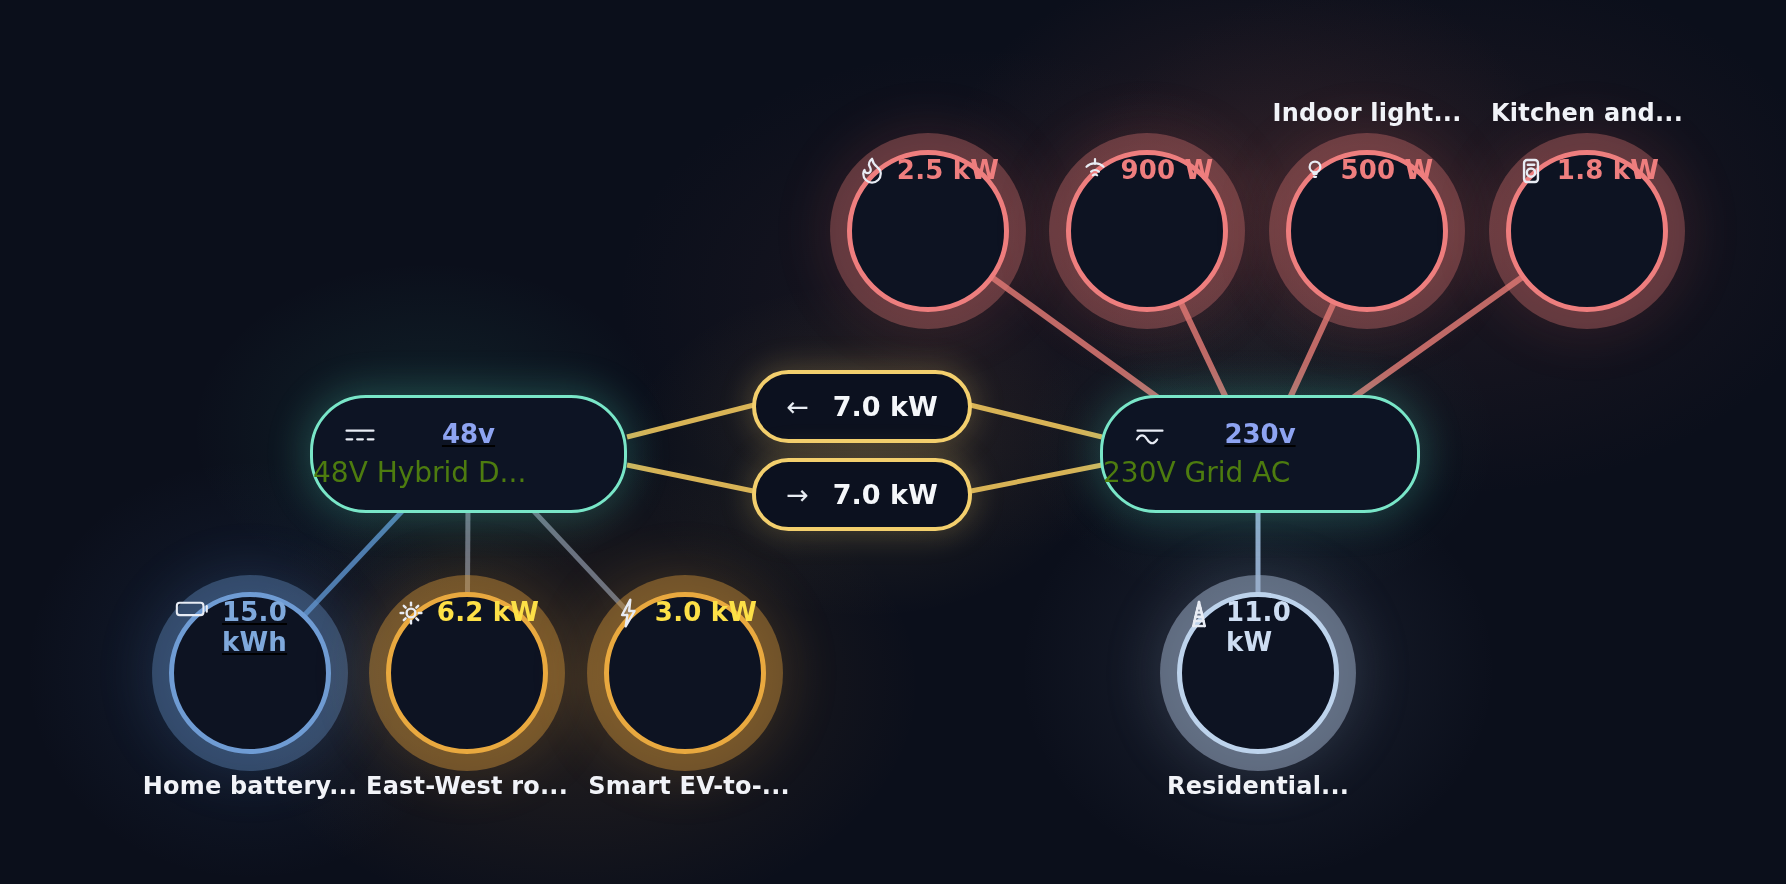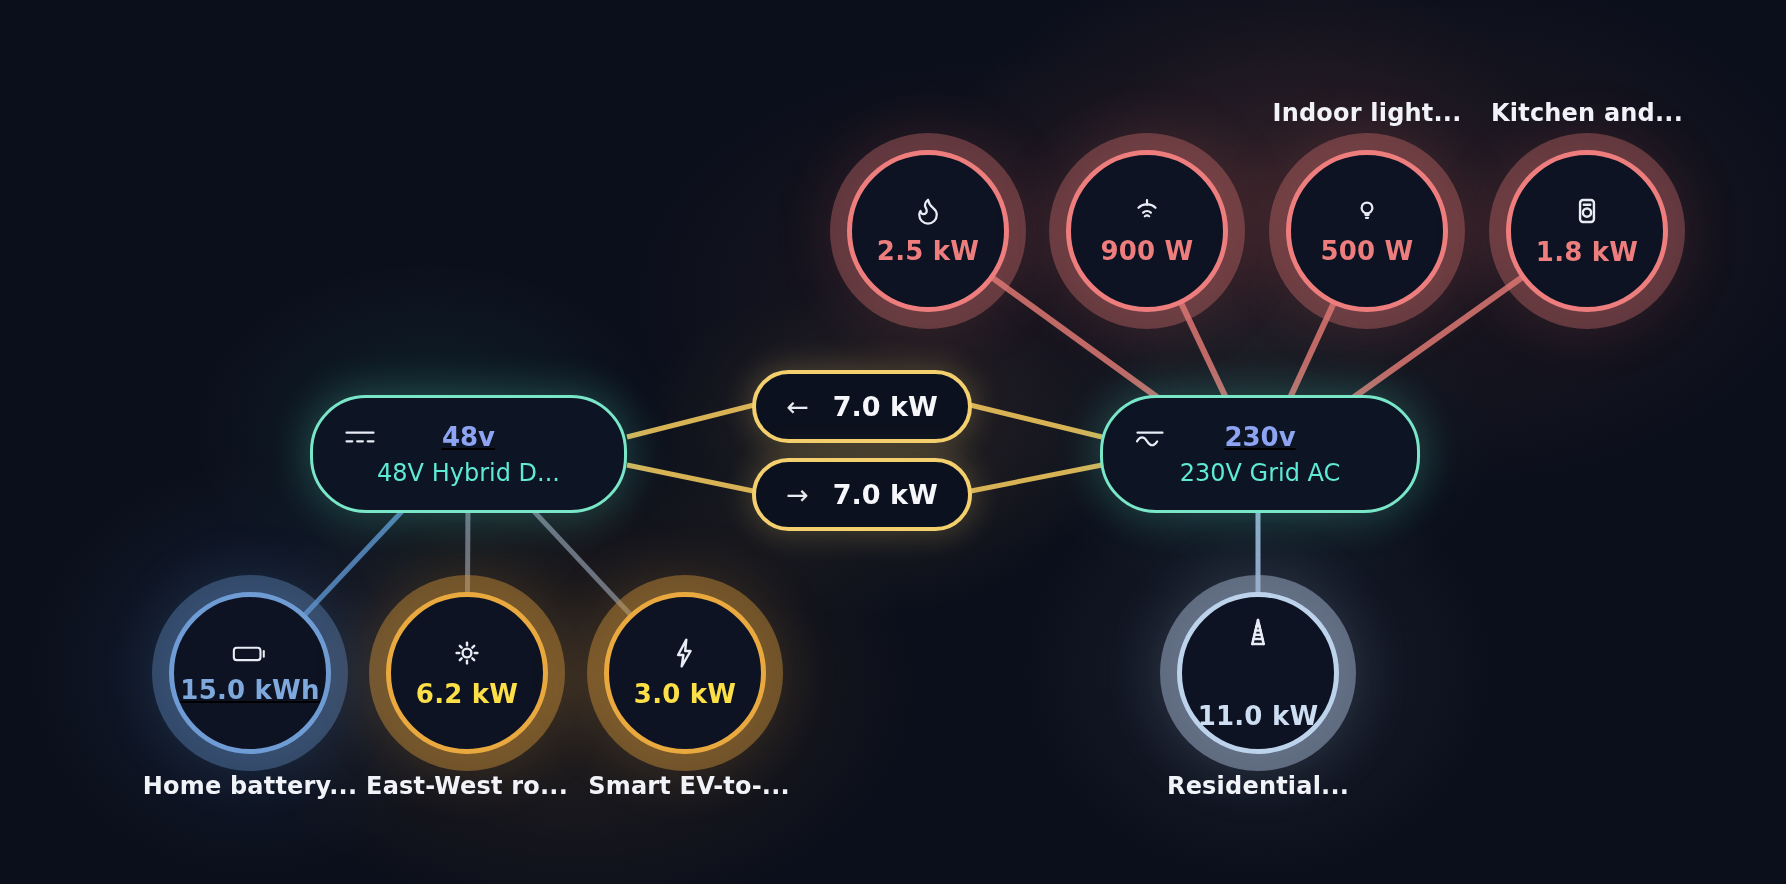--- a/index.html
+++ b/index.html
@@ -18,42 +18,42 @@
       radial-gradient(340px 300px at 1258px 670px, rgba(140,160,190,.12), transparent 70%),
       #0b0f1b;
   }
   .wires{position:absolute;left:0;top:0;z-index:1;}
   .nlabel{
     position:absolute;z-index:4;width:280px;text-align:center;
     color:#f1f3f8;font-size:24px;font-weight:700;letter-spacing:.2px;
   }
   .circle{
     position:absolute;z-index:3;width:152px;height:152px;border-radius:50%;
-    background:#0d1322;display:flex;flex-direction:column;align-items:center;
+    background:#0d1322;display:flex;flex-direction:row;align-items:flex-start;
     justify-content:center;gap:10px;box-sizing:content-box;
   }
   .circle .icon{line-height:0;}
   .circle .value{font-weight:700;font-size:26px;letter-spacing:.2px;}
   .circle.red{border:5px solid #ee7e7e;box-shadow:0 0 0 17px rgba(222,120,116,.34),0 0 55px 20px rgba(200,90,85,.16);}
   .circle.red .value{color:#ee7e7e;}
   .circle.blue{border:5px solid #6f9cd4;box-shadow:0 0 0 17px rgba(105,150,205,.36),0 0 55px 20px rgba(90,135,200,.16);text-decoration:underline;}
   .circle.blue .value{color:#7fa9dc;}
   .circle.orange{border:5px solid #e9a93f;box-shadow:0 0 0 17px rgba(205,145,55,.45),0 0 55px 20px rgba(210,150,60,.18);}
   .circle.orange .value{color:#fde047;}
   .circle.steel{border:5px solid #bdd3ec;box-shadow:0 0 0 17px rgba(160,178,203,.5),0 0 55px 20px rgba(150,170,200,.18);}
-  .circle.steel .value{color:#cdddf2;margin-top:42px;}
+  .circle.steel .value{color:#cdddf2;}
   .bus{
     position:absolute;z-index:3;height:112px;border:3px solid #79e6c8;border-radius:56px;
     background:#0d1424;display:flex;flex-direction:column;justify-content:center;gap:7px;
     box-shadow:0 0 38px 6px rgba(90,230,200,.22);
   }
   .bus .row1{position:relative;display:flex;align-items:center;justify-content:center;height:30px;text-decoration:underline;}
   .bus .row1 .icon{position:absolute;left:28px;line-height:0;}
   .bus .voltage{color:#8ea4f2;font-weight:700;font-size:26px;}
-  .bus .busname{text-align:center;color:#5eead4;font-size:24px;}
+  .bus .busname{text-align:left;color:#4d7c0f;font-size:28px;}
   .pill{
     position:absolute;z-index:3;width:212px;height:65px;border:4px solid #f3cf6d;border-radius:37px;
     background:#0c111f;display:flex;align-items:center;justify-content:center;gap:24px;
     box-shadow:0 0 30px 4px rgba(240,205,110,.22);
   }
   .pill .arrow{color:#e8ecf2;font-size:27px;}
   .pill .value{color:#f5f7fa;font-weight:700;font-size:27px;text-align:center;}
   svg.glyph{stroke:#e8ecf4;fill:none;stroke-width:1.8;stroke-linecap:round;stroke-linejoin:round;}
   svg.glyph.w2{stroke-width:2.2;}
 </style>

